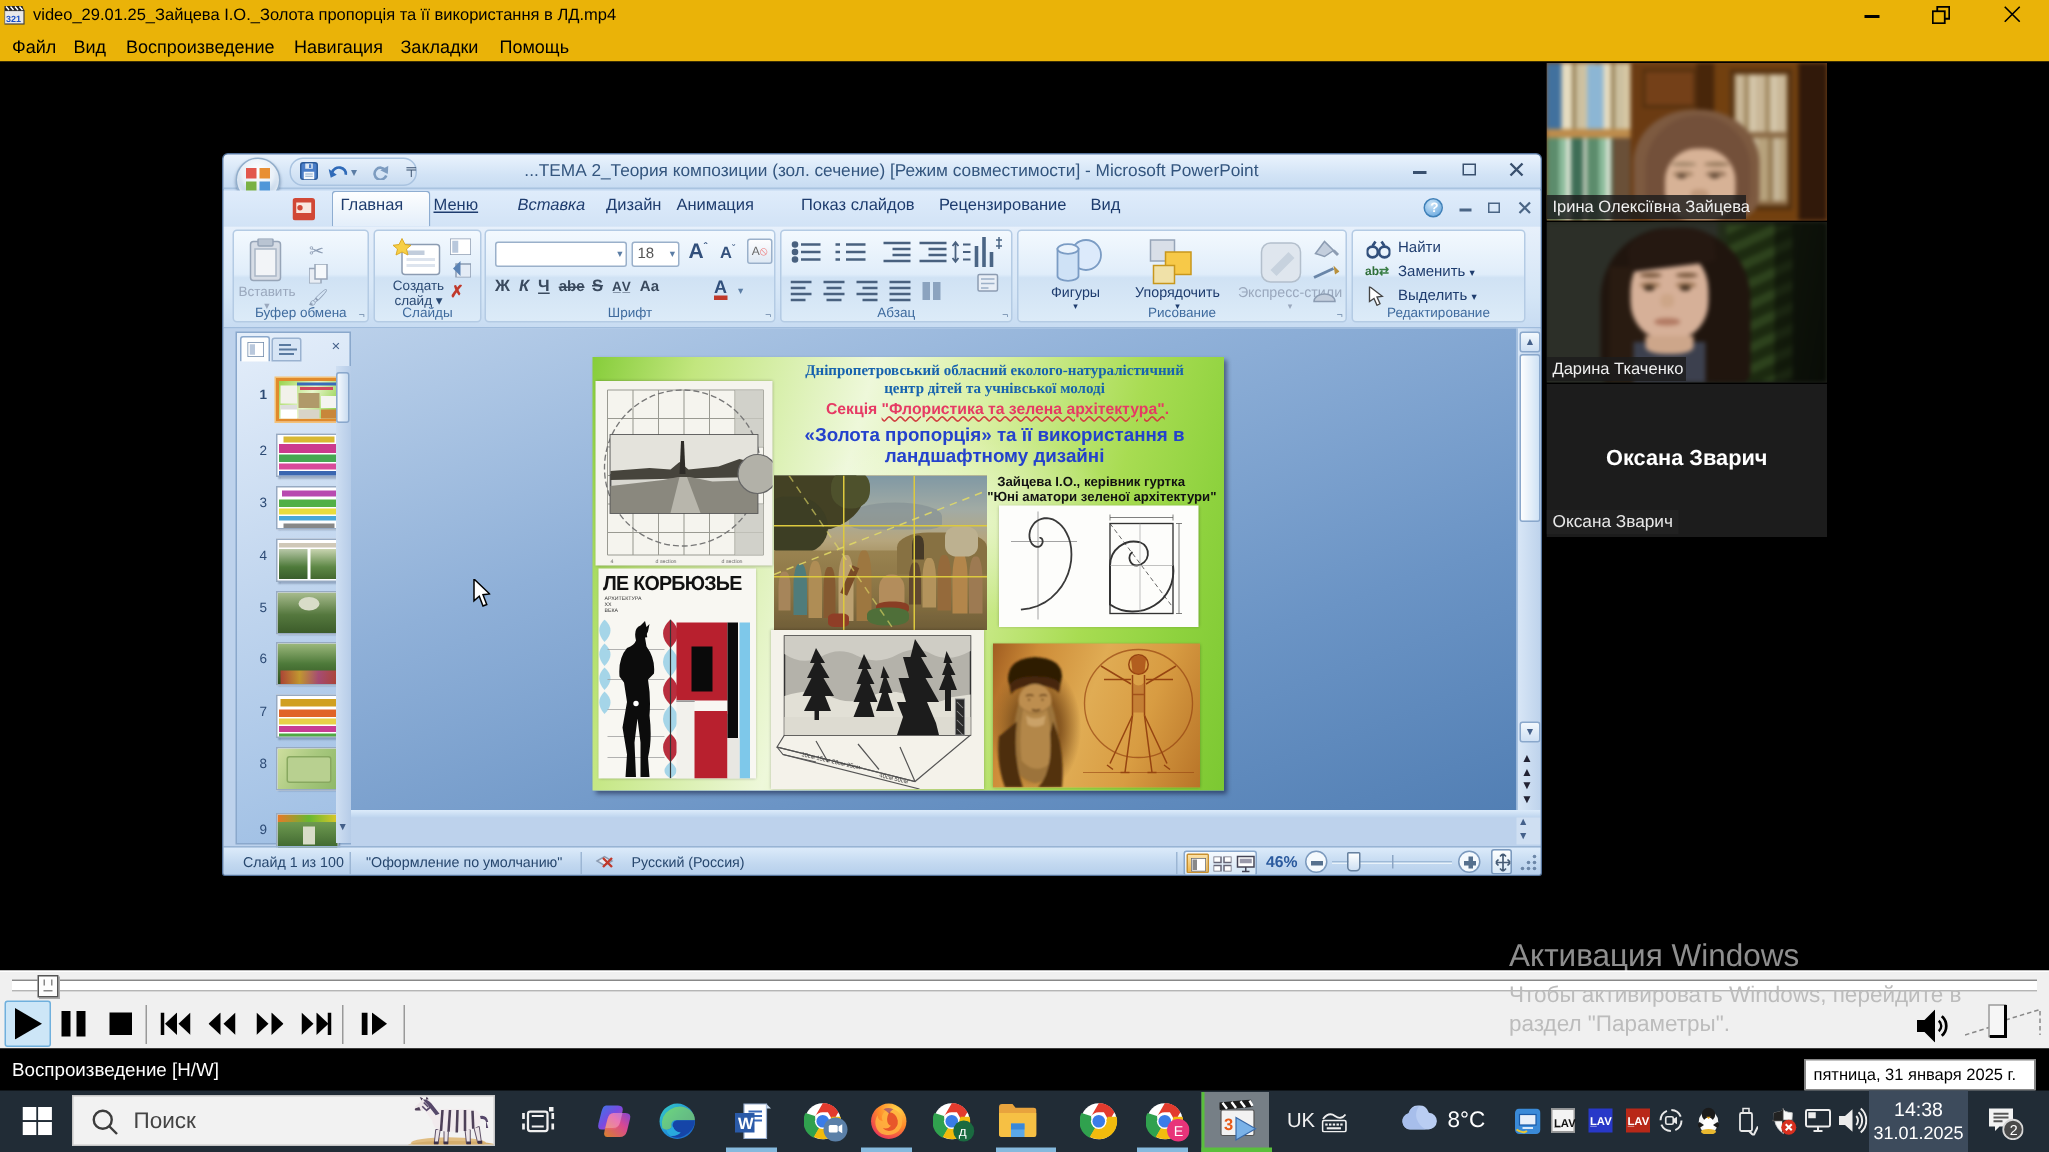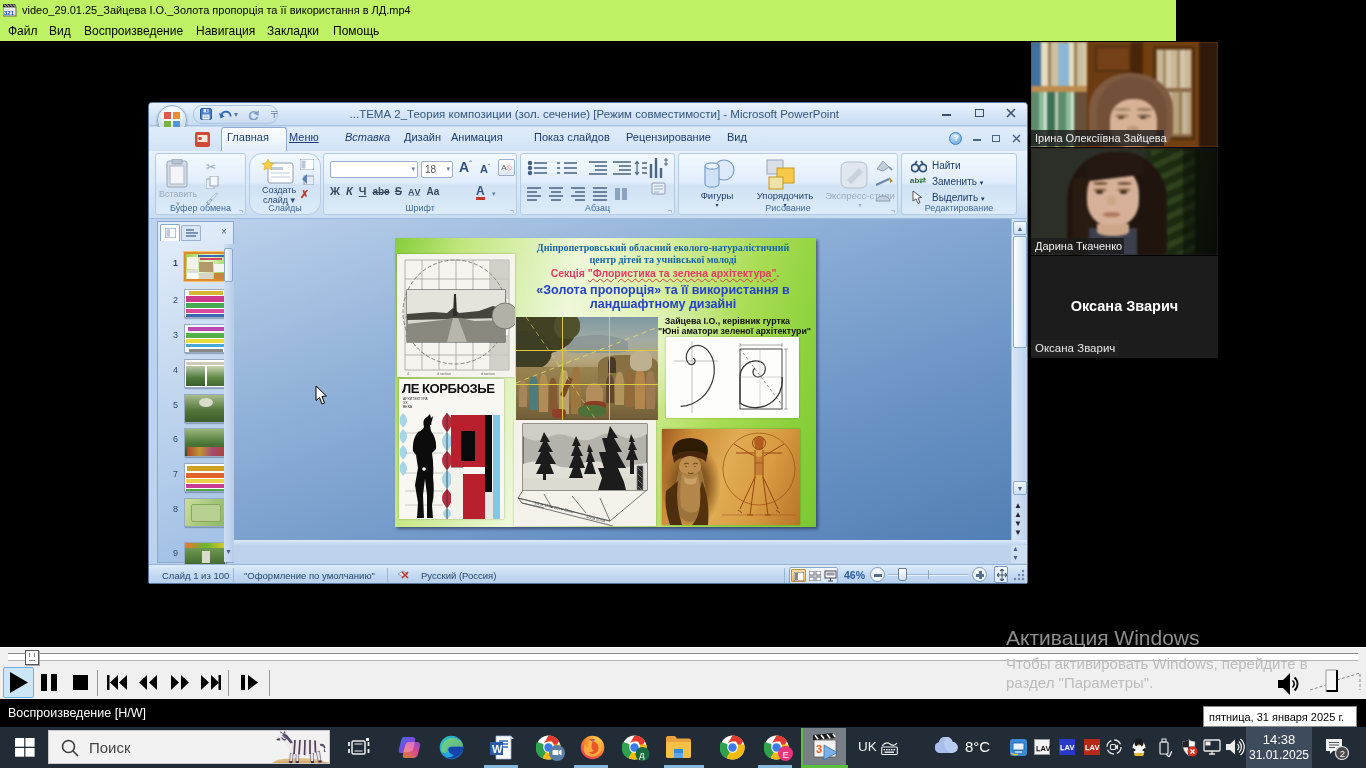--- a/index.html
+++ b/index.html
@@ -8,21 +8,21 @@
 .abs{position:absolute;}
 .grp{top:2px;height:62px;border:1px solid #b4cbe4;border-radius:3px;background:linear-gradient(#f3f9fe 0%,#e0edfa 48%,#d0e2f4 52%,#dcebf8 100%);}
 .lbl{position:absolute;bottom:1px;left:0;right:0;text-align:center;font-size:9px;color:#3f6b9e;margin-top:12px;}
 .dlg{position:absolute;bottom:0px;right:2px;font-size:7px;color:#6c87a8;transform:scaleX(-1);}
 .tnum{position:absolute;left:2px;width:18px;text-align:right;font-size:9px;color:#2c4a74;}
 .tbox{position:absolute;left:26px;width:42px;height:29px;background:#fff;border:1px solid #97aac2;box-shadow:1px 1px 1px rgba(50,70,100,0.35);overflow:hidden;}
 </style>
 </head>
 <body>
 
-<div class="abs" style="left:0;top:0;width:1176px;height:41px;background:#bef264;">
+<div class="abs" style="left:0;top:0;width:1366px;height:41px;background:#eab308;">
   <svg class="abs" style="left:3px;top:4px;" width="14" height="13" viewBox="0 0 14 13">
     <rect x="0" y="3" width="13" height="9" fill="#e9e9e9" stroke="#444" stroke-width="0.8"></rect>
     <path d="M0 3 L13 3 L12 0 L-1 0 Z" fill="#222"></path>
     <path d="M1 0.4 L3 2.6 M4 0.4 L6 2.6 M7 0.4 L9 2.6 M10 0.4 L12 2.6" stroke="#fff" stroke-width="1"></path>
     <text x="1" y="10.5" font-size="6" font-weight="bold" fill="#1a50c8" font-family="Liberation Sans">321</text>
   </svg>
   <div class="abs" style="left:22px;top:4px;font-size:11px;color:#000;">video_29.01.25_Зайцева І.О._Золота пропорція та її використання в ЛД.mp4</div>
 
   <div class="abs" style="left:1243px;top:10px;width:10px;height:1.6px;background:#000;"></div>
   <svg class="abs" style="left:1288px;top:4px;" width="12" height="12" viewBox="0 0 12 12">
@@ -121,21 +121,21 @@
       <div class="abs" style="left:0px;top:36px;width:44px;text-align:center;font-size:9px;line-height:9px;color:#9aa8bd;">Вставить<br><span style="font-size:7px;">▾</span></div>
       <span class="abs" style="left:50px;top:6px;font-size:12px;color:#8d9db4;">✂</span>
       <svg class="abs" style="left:50px;top:22px;" width="13" height="13" viewBox="0 0 13 13">
           <rect x="0" y="3" width="8" height="10" fill="#e8edf4" stroke="#97a5b8"></rect>
           <rect x="4" y="0" width="8" height="10" fill="#f5f8fb" stroke="#97a5b8"></rect>
         </svg>
       <span class="abs" style="left:49px;top:38px;font-size:11px;color:#8d9db4;">🖌</span>
       <span class="lbl">Буфер обмена</span>
         <span class="dlg">⌐</span>
     </div>
-    <div class="abs grp" style="left:100px;width:72px;border-radius:13px;">
+    <div class="abs grp" style="left:100px;width:72px;">
       <svg class="abs" style="left:12px;top:4px;" width="32" height="30" viewBox="0 0 32 30">
           <rect x="6" y="5" width="25" height="20" rx="2" fill="#fff" stroke="#8c9cb2"></rect>
           <rect x="9" y="9" width="12" height="3" fill="#c2cddc"></rect>
           <rect x="9" y="14" width="19" height="2" fill="#dde4ee"></rect>
           <rect x="9" y="18" width="19" height="2" fill="#dde4ee"></rect>
           <path d="M6 1 L8 5 L12 5.5 L9 8 L10 12 L6 10 L2 12 L3 8 L0 5.5 L4 5 Z" fill="#f7cf46" stroke="#d8a61f" stroke-width="0.6"></path>
         </svg>
       <div class="abs" style="left:0px;top:32px;width:58px;text-align:center;font-size:9px;line-height:9.5px;color:#2b4a74;">Создать<br>слайд ▾</div>
       <svg class="abs" style="left:50px;top:5px;" width="14" height="11" viewBox="0 0 14 11">
           <rect x="0" y="0" width="14" height="11" fill="#fff" stroke="#8c9cb2"></rect>

